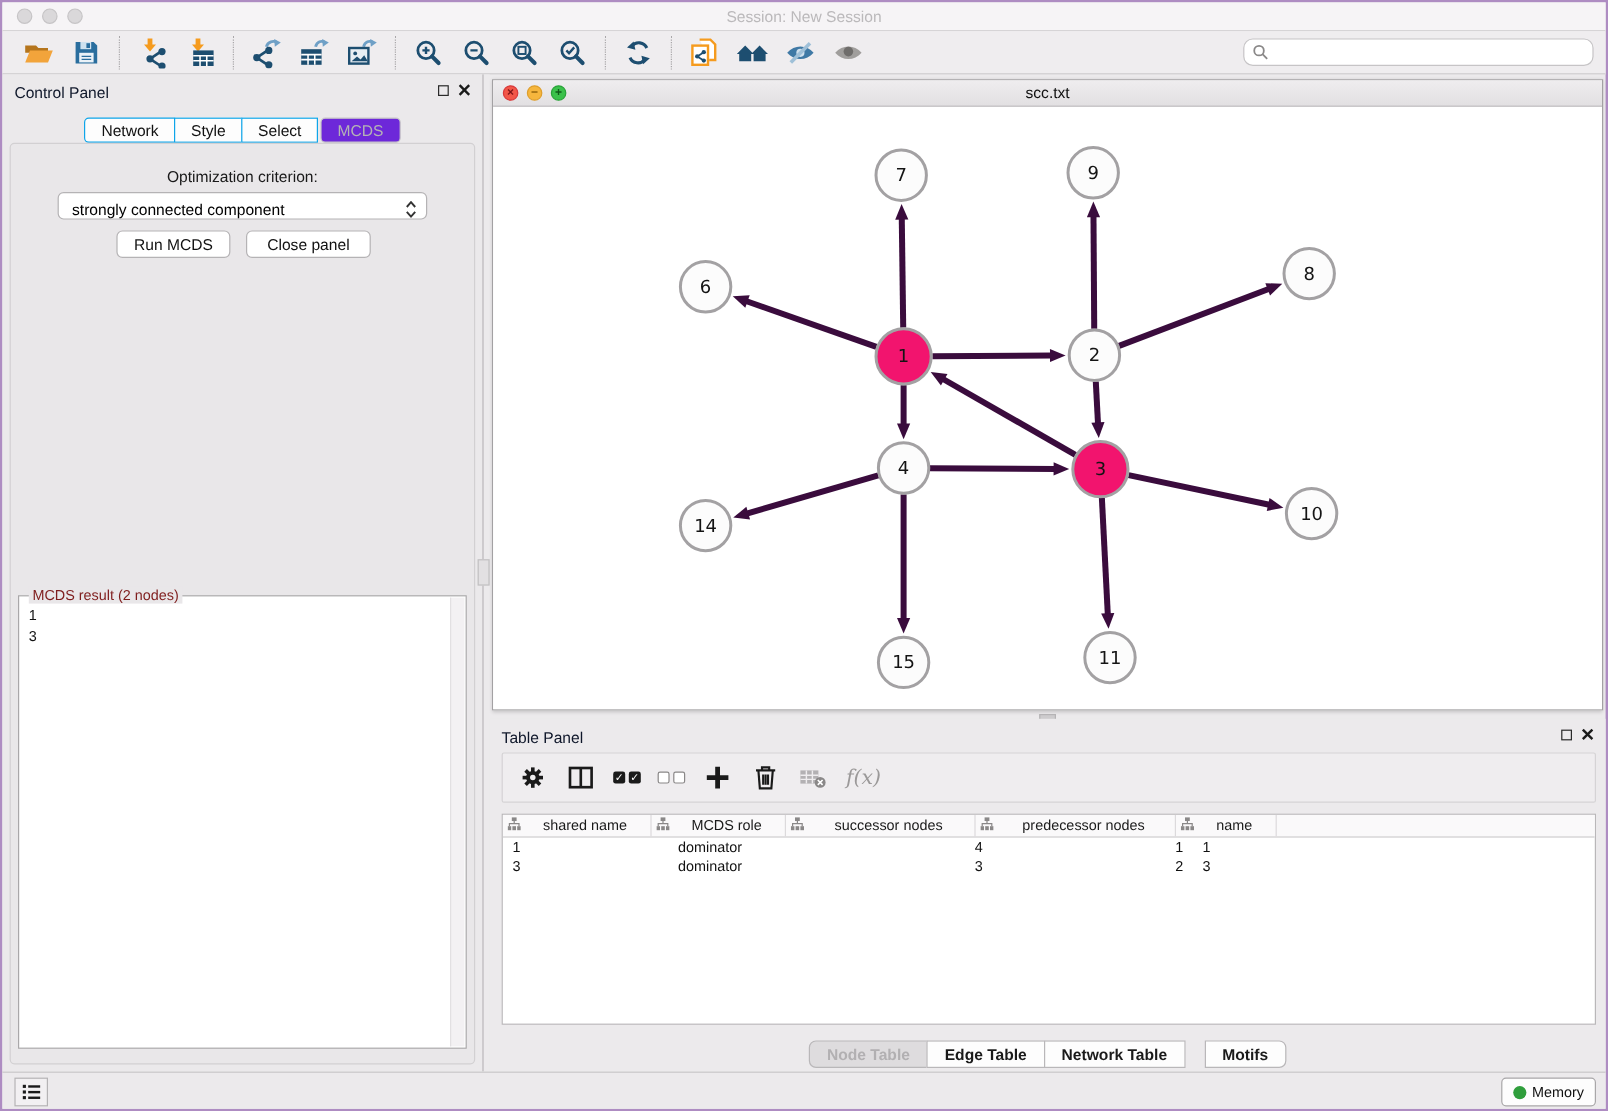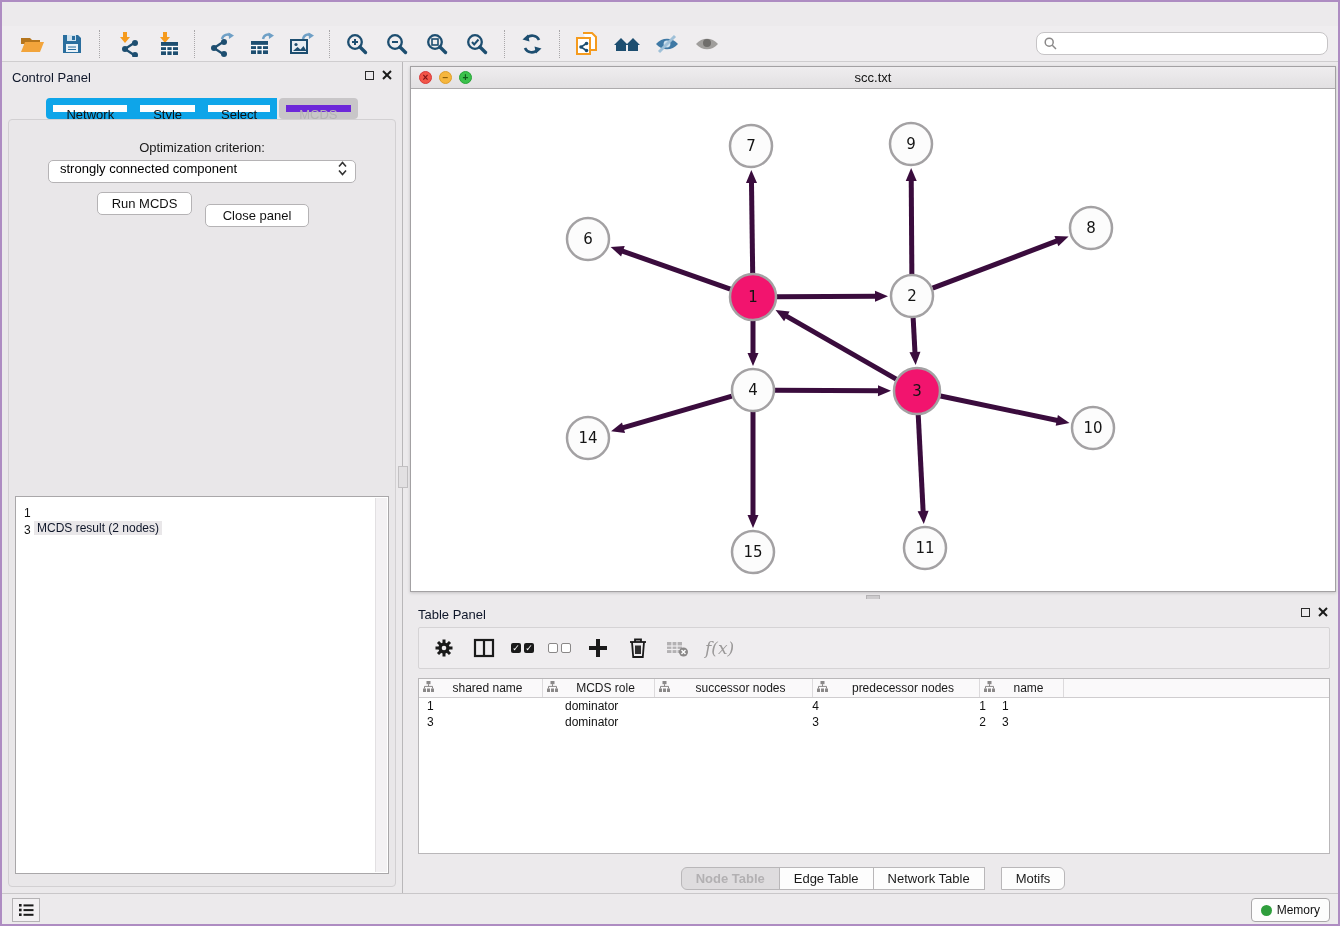--- a/index.html
+++ b/index.html
@@ -20,33 +20,33 @@
   .search { margin-left:auto; width:292px; height:23px; background:#FFFFFF; border:1px solid #C6C4C6; border-radius:8px; display:flex; align-items:center; padding:0 7px; gap:5px; }
   .search input { border:none; outline:none; flex:1; font-size:12px; font-family:"Liberation Sans",sans-serif; background:transparent; }
 
   
   .control-panel { position:absolute; left:0; top:60px; width:400px; bottom:31px; background:#EBE9EB; }
   .panel-head { position:relative; height:30px; }
   .panel-title { position:absolute; left:10px; top:8px; font-size:13px; color:#0f172a; }
   .winbtns { position:absolute; right:10px; top:8px; display:flex; gap:8px; align-items:center; }
   .float-ico { width:9px; height:9px; border:1.5px solid #2A2A2A; display:inline-block; background:transparent; }
   .ctabs { position:absolute; left:0; top:36px; width:100%; display:flex; justify-content:center; }
-  .ctab { background:#FDFDFD; border:7px solid #0ea5e9; margin-left:-1px; padding:2px 13px; font-size:13px; color:#111; height:21px; line-height:16px; }
+  .ctab { background:#FDFDFD; border:1px solid #0ea5e9; margin-left:-1px; padding:2px 13px; font-size:13px; color:#111; height:21px; line-height:16px; }
   .ctab:first-child { border-radius:4px 0 0 4px; margin-left:0; }
   .ctab.active { background:#6d28d9; color:#B5B3B5; border-color:#C8C6C8; border-radius:4px; margin-left:2px; }
   .cp-content { position:absolute; left:6px; right:6px; top:57px; bottom:6px; background:#E9E7E9; border:1px solid #D2D0D2; border-radius:4px; }
   .opt-label { position:absolute; left:0; right:0; top:20px; text-align:center; font-size:13px; color:#1A1A1A; }
-  .criterion { position:absolute; left:39px; right:39px; top:40px; height:23px; background:#FFFFFF; border:1px solid #B5B3B5; border-radius:5px; display:flex; align-items:flex-start; padding:0 8px 0 11px; font-size:13px; }
+  .criterion { position:absolute; left:39px; right:39px; top:40px; height:23px; background:#FFFFFF; border:1px solid #B5B3B5; border-radius:5px; display:flex; align-items:flex-end; padding:0 8px 0 11px; font-size:13px; }
   .criterion .val { flex:1; }
   .btn-row { position:absolute; left:0; right:0; top:72px; height:24px; }
   .pbtn { position:absolute; height:23px; background:#FFFFFF; border:1px solid #B5B3B5; border-radius:5px; font-size:13px; font-family:"Liberation Sans",sans-serif; text-align:center; line-height:21px; color:#111; }
   .run-btn { left:88px; width:95px; }
-  .close-btn { left:196px; width:104px;margin-top:12px; }
+  .close-btn { left:196px; width:104px; }
   .result-box { position:absolute; left:6px; right:6px; top:376px; bottom:12px; border:1px solid #A9A7A9; background:#FFFFFF; }
-  .result-legend { position:absolute; top:-8px; left:18px; background:#E9E7E9; padding:0 3px; font-size:12px; color:#0f172a;margin-top:32px; }
+  .result-legend { position:absolute; top:-8px; left:8px; background:#E9E7E9; padding:0 3px; font-size:12px; color:#7f1d1d; }
   .result-lines { padding:8px 0 0 8px; font-size:12px; line-height:17px; color:#111; }
   .result-scroll { position:absolute; right:1px; top:1px; bottom:1px; width:12px; background:#F3F1F3; border-left:1px solid #E2E0E2; }
 
   
   .v-splitter { position:absolute; left:400px; top:60px; width:6px; bottom:31px; background:#ECEAEC; border-left:1px solid #B9B7B9; }
   .v-handle { position:absolute; left:-5px; top:404px; width:10px; height:22px; background:#E2E0E2; border:1px solid #C2C0C2; }
 
   
   .right-area { position:absolute; left:406px; top:60px; right:0; bottom:31px; }
   .net-window { position:absolute; left:2px; top:4px; right:2px; height:526px; background:#FFFFFF; border:1px solid #A3A1A3; box-shadow:0 1px 3px rgba(0,0,0,0.18); }
@@ -72,36 +72,44 @@
   .fx { font-family:"DejaVu Serif", serif; font-style:italic; font-size:17px; color:#9B9999; }
 
   .dtable { position:absolute; left:10px; right:8px; top:79px; height:176px; background:#FFFFFF; border:1px solid #B9B7B9; overflow:hidden; }
   .thead { display:flex; height:19px; background:#FAF9FA; border-bottom:1px solid #CFCDCF; }
   .th { display:flex; align-items:center; gap:3px; padding:0 4px; font-size:12px; color:#1A1A1A; border-right:1px solid #DCDADC; }
   .th .thlab { flex:1; text-align:center; }
   .tr { display:flex; height:16px; line-height:16px; }
   .td { font-size:12px; color:#111; padding:0 8px; overflow:hidden; white-space:nowrap; }
 
   .btabs { position:absolute; left:0; right:0; top:268px; display:flex; justify-content:center; }
-  .btab { background:#FDFDFD; border:1px solid #B9B7B9; margin-left:-1px; padding:3px 14px; font-size:13px; font-weight:normal; color:#1A1A1A; }
+  .btab { background:#FDFDFD; border:1px solid #B9B7B9; margin-left:-1px; padding:3px 14px; font-size:13px; font-weight:bold; color:#1A1A1A; }
   .btab:first-child { border-radius:6px 0 0 6px; margin-left:0; }
   .btab:last-child { border-radius:0 6px 6px 0;margin-left:16px; }
   .btab.active { background:#DEDCDE; color:#B2B0B2; font-weight:bold; }
 
   
   .statusbar { position:absolute; left:0; right:0; bottom:0; height:31px; background:#ECEAEC; border-top:1px solid #C9C7C9; }
   .list-btn { position:absolute; left:10px; top:4px; width:28px; height:24px; background:#F2F0F2; border:1px solid #B5B3B5; display:flex; align-items:center; justify-content:center; }
   .memory-btn { position:absolute; right:8px; top:4px; height:24px; background:#FDFDFD; border:1px solid #A9A7A9; border-radius:4px; display:flex; align-items:center; gap:5px; padding:0 9px; font-size:12px; color:#111; }
   .memdot { width:11px; height:11px; border-radius:50%; background:#2F9E3C; }
 </style>
 </head>
 <body>
 
 <div class="app">
 
+  <div class="titlebar">
+    <div class="traffic">
+      <span class="dot-inactive"></span>
+      <span class="dot-inactive"></span>
+      <span class="dot-inactive"></span>
+    </div>
+    <div class="apptitle">Session: New Session</div>
+  </div>
 
   <div class="toolbar">
     <div class="tbtn">
       <svg width="26" height="26" viewBox="0 0 26 26">
         <path d="M2 7 h9 l2 2 h8 v4 H2z" fill="#B5751C"></path>
         <path d="M2 21 L6 11 H25 L21 21z" fill="#F2A43B"></path>
       </svg>
     </div>
     <div class="tbtn">
       <svg width="24" height="24" viewBox="0 0 24 24">

